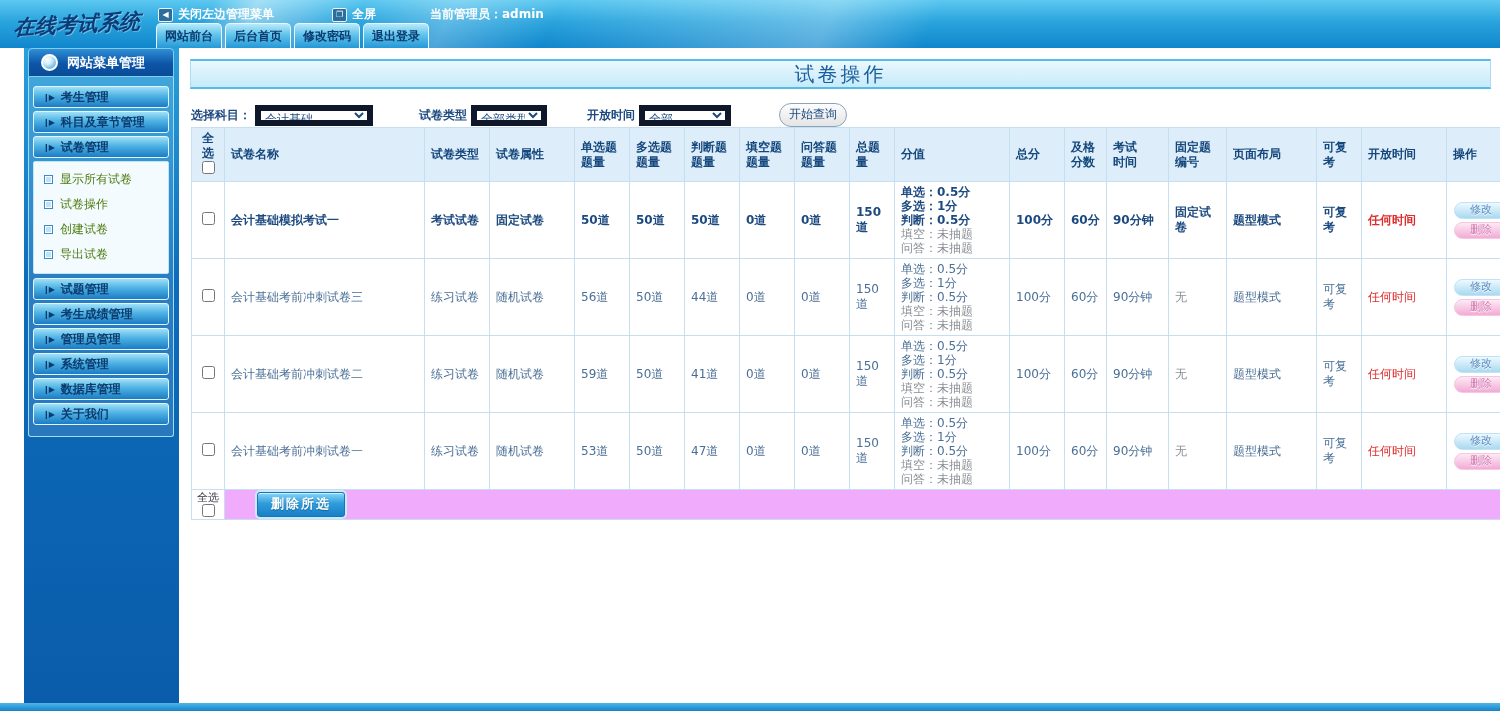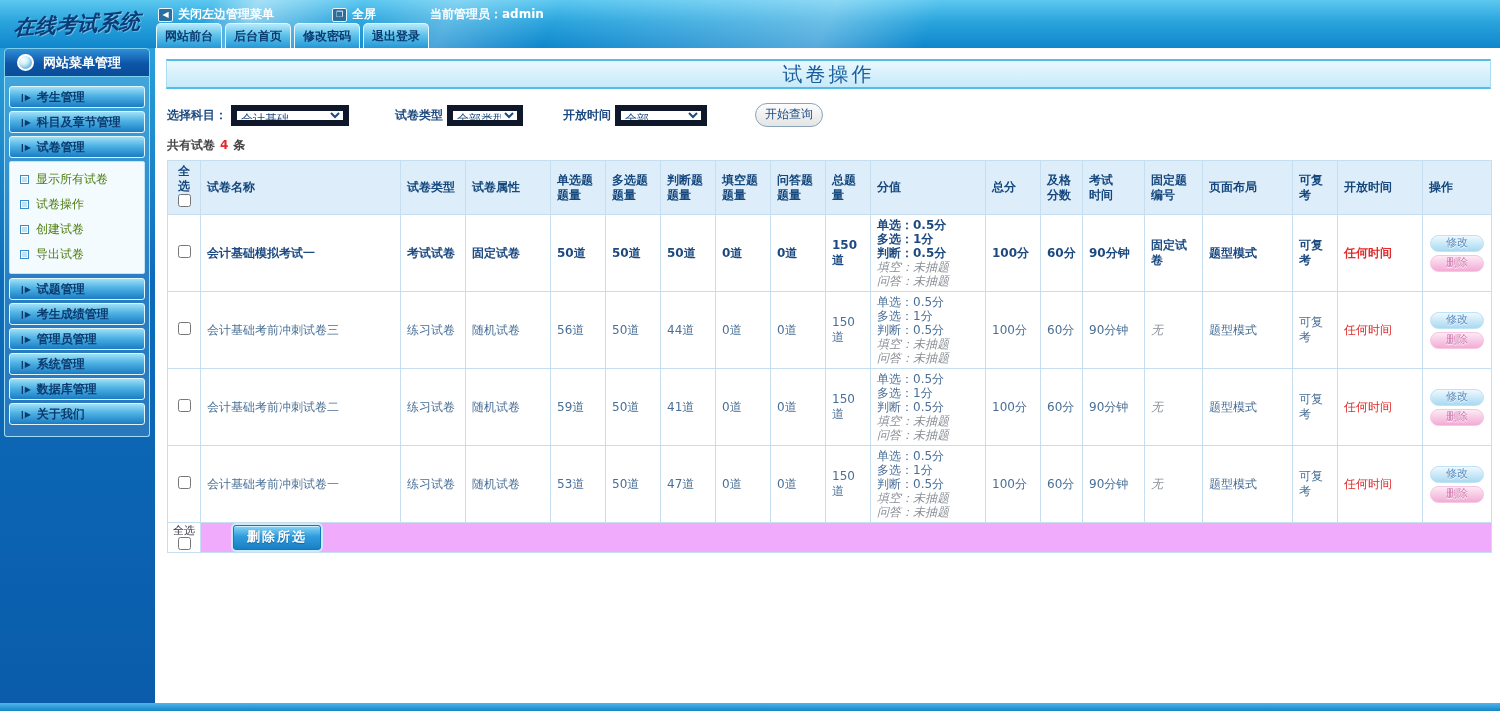--- a/index.html
+++ b/index.html
@@ -22,21 +22,21 @@
   .ic-box { display:inline-flex; width:15px; height:14px; align-items:center; justify-content:center;
     background:#2c6e9e; border:1px solid #e8f6fd; border-radius:2px; color:#fff; font-size:8px; line-height:1; }
   .tl-gap { width:42px; }
   .admin-info { margin-left:46px; font-weight:bold; }
   .tabs { position:absolute; left:156px; bottom:0; display:flex; gap:3px; }
   .tab { padding:4px 8px 3px; font-size:12px; font-weight:bold; color:#0b3a6e; cursor:pointer;
     background:linear-gradient(180deg,#b8e9fa 0%,#5fc3ec 45%,#2699d6 100%);
     border:1px solid #e9f8fe; border-bottom:none; border-radius:5px 5px 0 0; }
 
   
-  .body-row { flex:1; display:flex; min-height:0; }
+  .body-row { flex:1; display:flex; min-height:0;margin-left:24px; }
 
   
   .sidebar { width:155px; flex:0 0 155px;
     background:linear-gradient(180deg,#2aa0da 0%,#0d6cba 35%,#0a5caa 100%); padding:0 5px 10px 4px; }
   .side-head { height:29px; display:flex; align-items:center; gap:9px; padding-left:12px;
     background:linear-gradient(180deg,#2f8ed6 0%,#0c55a6 55%,#0a4c98 100%);
     border:1px solid #7fd0f0; border-radius:4px 4px 0 0; color:#fff; font-size:13px; font-weight:bold; }
   .orb { width:17px; height:17px; border-radius:50%; background:radial-gradient(circle at 35% 30%, #ffffff 0%, #cfeffc 35%, #2a8ecc 100%);
     border:2px solid #fff; }
   .menu-panel { border:1px solid #9fdcf6; border-top:none; background:rgba(255,255,255,.12);
@@ -65,21 +65,21 @@
   .count-num { color:#e02b2b; margin:0 5px; }
 
   
   table.grid { margin-left:12px; width:1324px; border-collapse:collapse; table-layout:fixed; font-size:12px; }
   .grid th, .grid td { border:1px solid #c6dff0; padding:3px 6px; text-align:left; vertical-align:middle; overflow:hidden; }
   .grid th { background:#ddeefa; color:#15477d; font-weight:bold; height:38px; white-space:pre-line; line-height:15px; }
   .grid tbody td { color:#4a6f96; height:73px; line-height:15px; }
   .grid tbody tr.em td { color:#1c4a80; font-weight:bold; }
   .c-center { text-align:center !important; }
   .c-score div { line-height:14px; }
-  .muted, .grid tbody tr.em td .muted, .grid td.muted { color:#8a8f96 !important; font-weight:normal !important;font-style:italic; }
+  .muted, .grid tbody tr.em td .muted, .grid td.muted { color:#8a8f96 !important; font-weight:normal !important; }
   .c-open { color:#e02b2b !important; }
   .pill { display:block; width:54px; height:17px; margin:3px auto; border-radius:9px; font-size:11px; line-height:14px;
     cursor:pointer; font-family:Liberation Mono, monospace; }
   .pill.edit { background:linear-gradient(180deg,#eef9fe 0%,#a9d9f1 100%); border:1px solid #bfe3f5; color:#5a8cc0;
     text-shadow:0 1px 0 #fff; }
   .pill.del { background:linear-gradient(180deg,#fdeaf5 0%,#f2abd5 100%); border:1px solid #f6c6e2; color:#cf74ae;
     text-shadow:0 1px 0 #fff; }
   .grid tfoot td { background:#f0abfc; height:27px; padding:2px 4px; }
   .grid tfoot td.sel-cell { background:#fff; text-align:center; font-size:11px; color:#334; line-height:11px; }
   .grid tfoot td.sel-cell input { display:block; margin:1px auto 0; }
@@ -191,23 +191,20 @@
         <select class="sel-subject" id="sel-subject"><option>会计基础</option></select>
         <span class="f-gap"></span>
         <span>试卷类型</span>
         <select class="sel-type" id="sel-type"><option>全部类型</option></select>
         <span class="f-gap-s"></span>
         <span>开放时间</span>
         <select class="sel-open" id="sel-open"><option>全部</option></select>
         <button class="query-btn">开始查询</button>
       </div>
 
-      <div class="count-line">
-        <span>共有试卷</span><span class="count-num">4</span><span>条</span>
-      </div>
 
       <table class="grid">
         <colgroup>
           <col style="width:33px">
             <col style="width:200px">
             <col style="width:65px">
             <col style="width:85px">
           <col style="width:55px">
             <col style="width:55px">
             <col style="width:55px">

